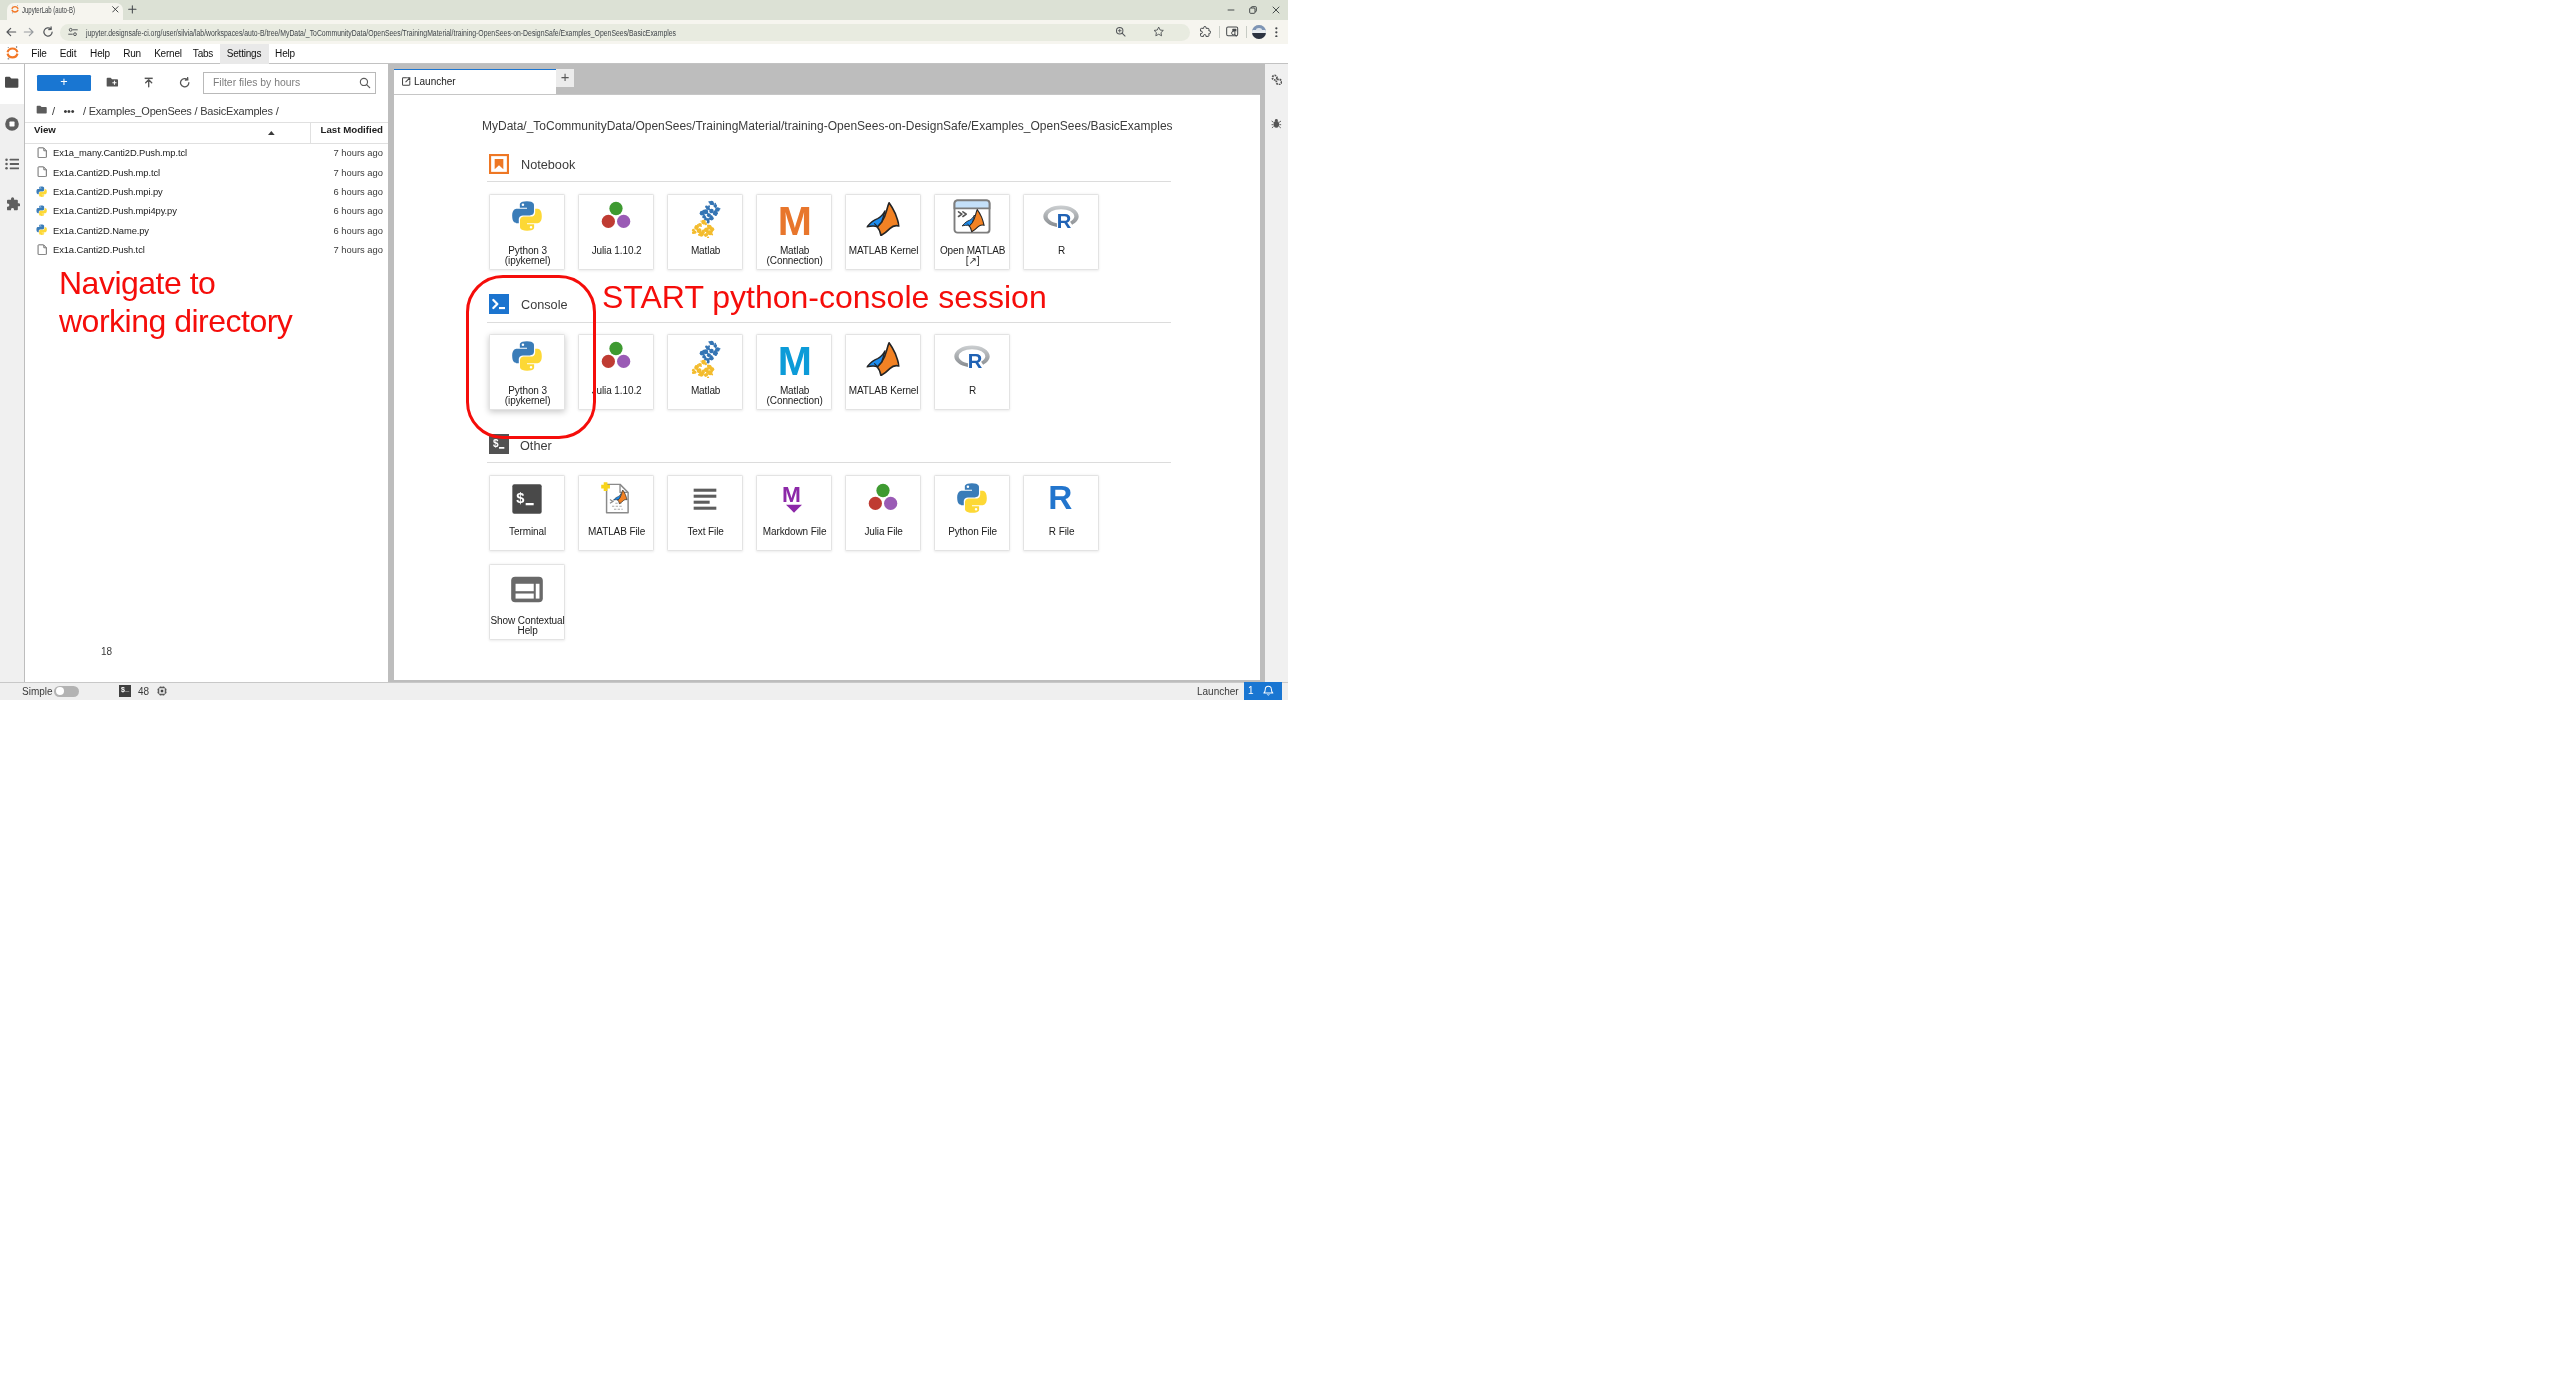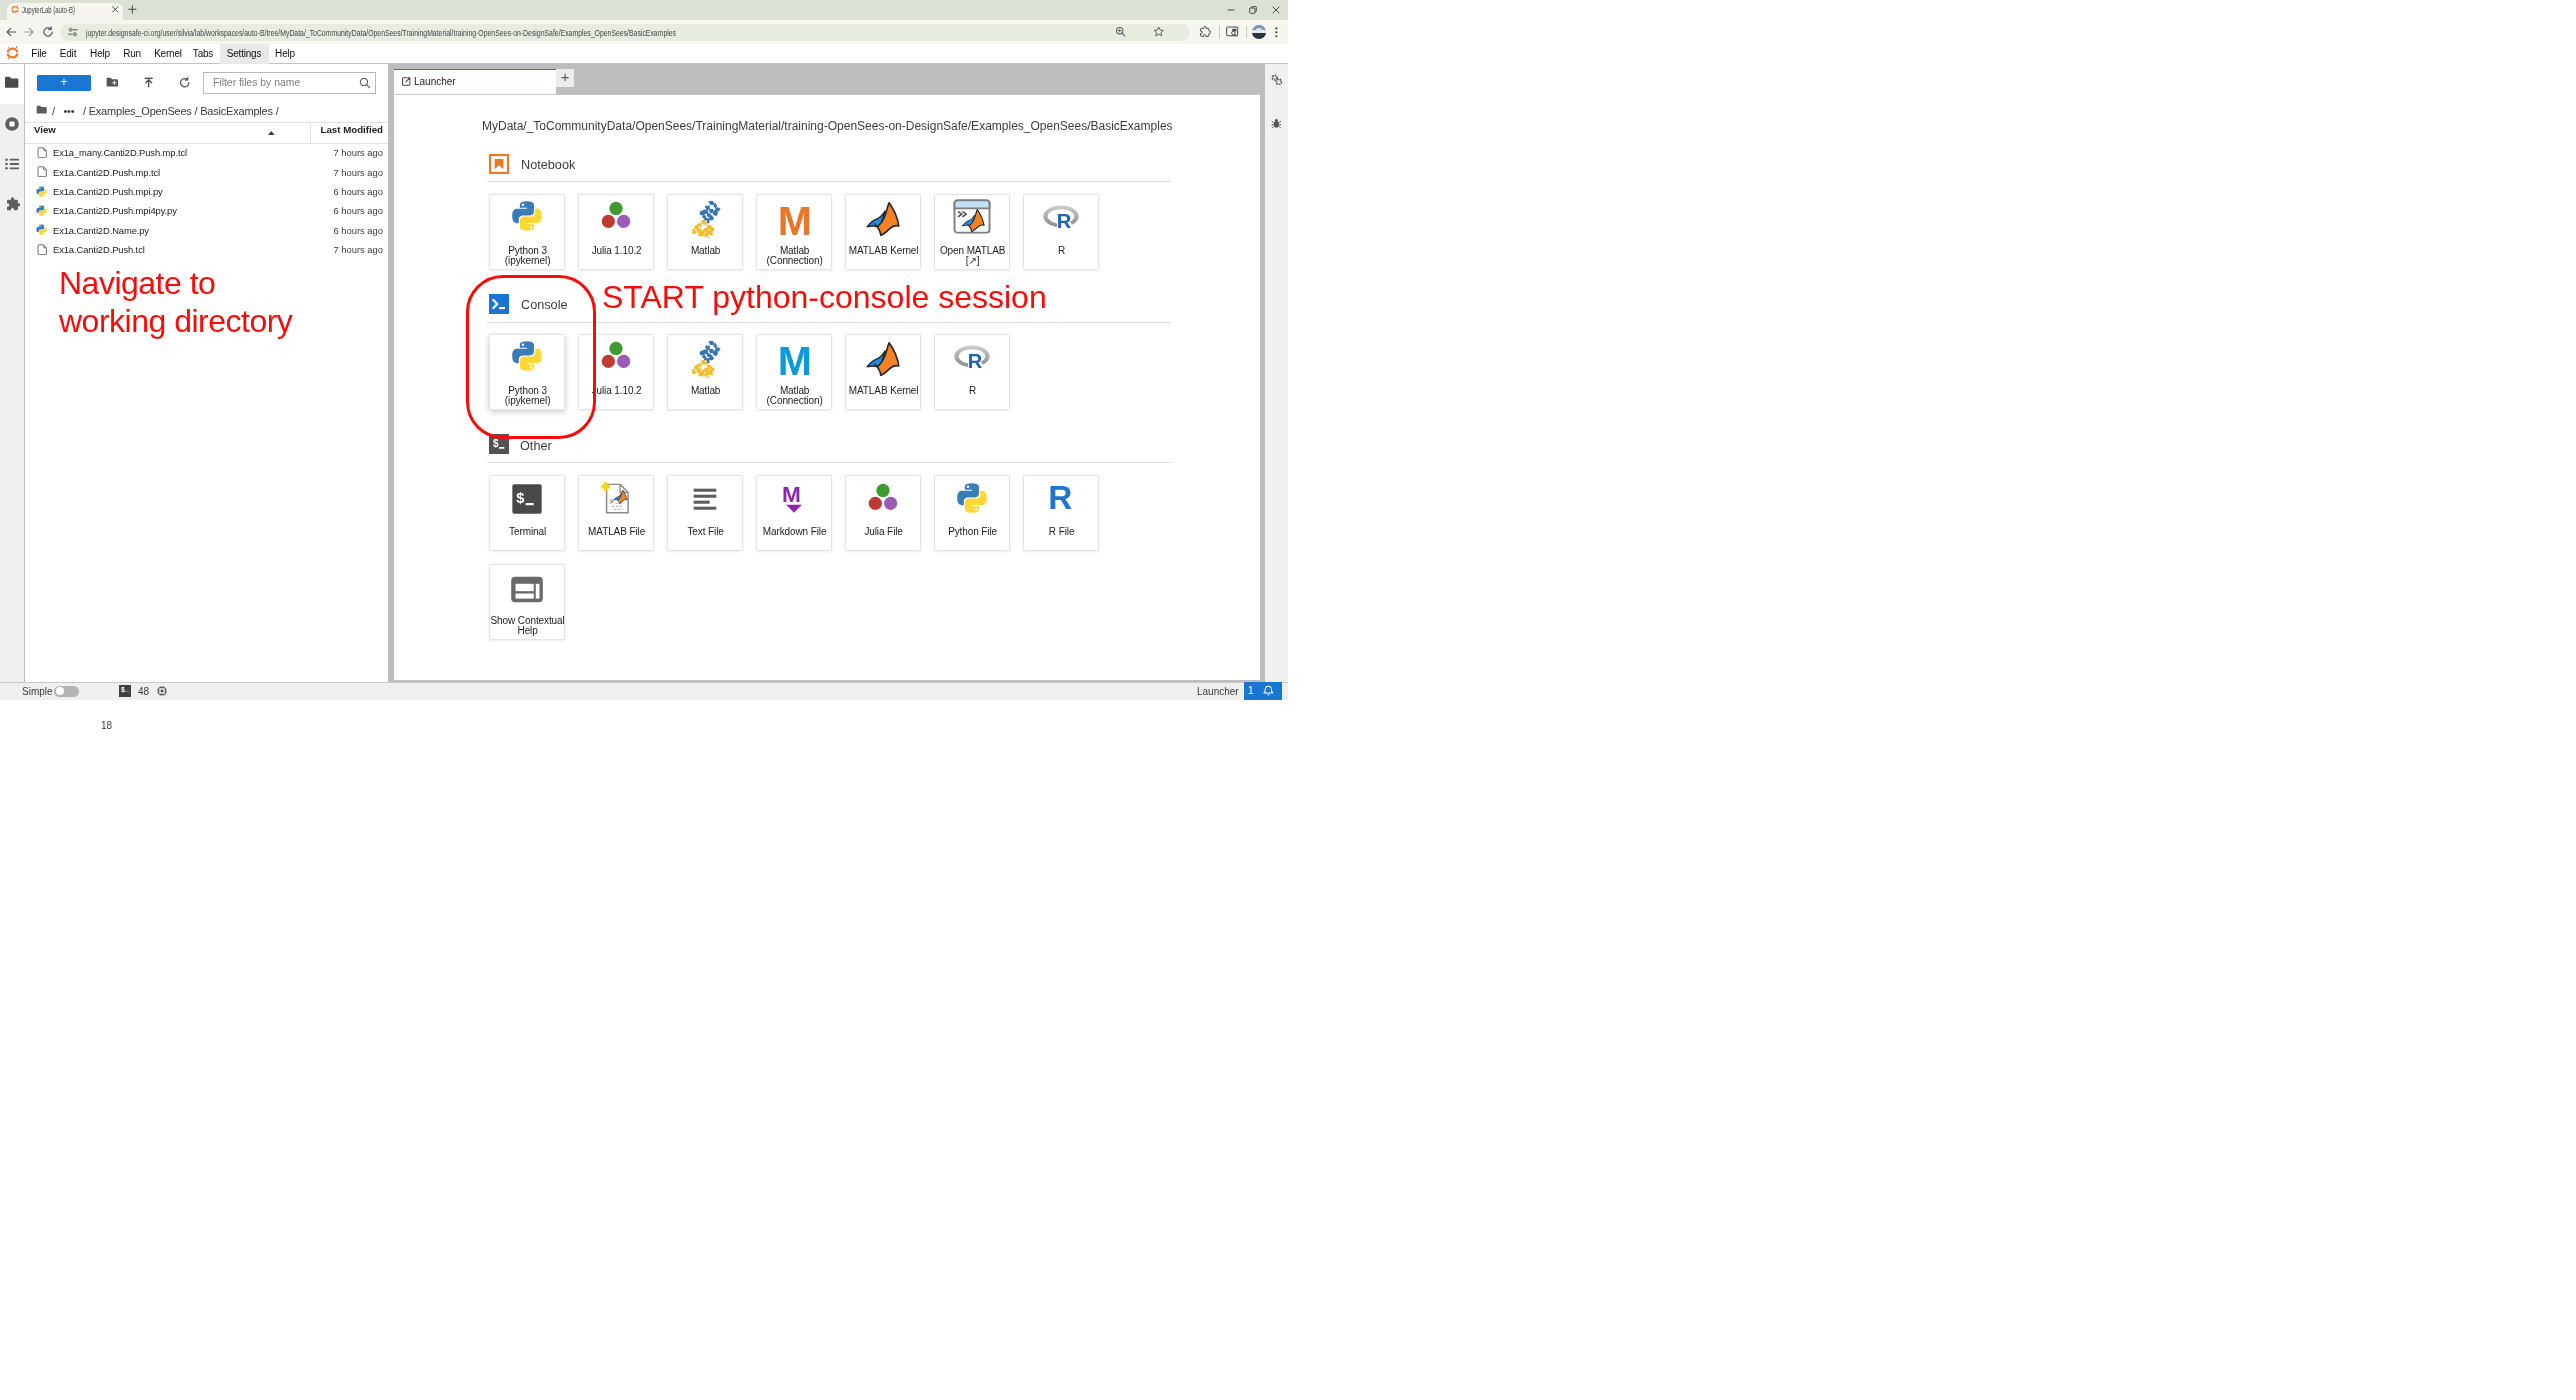--- a/index.html
+++ b/index.html
@@ -72,21 +72,21 @@
 <div class="mi" style="left:132px">Run</div>
 <div class="mi" style="left:168px">Kernel</div>
 <div class="mi" style="left:203px">Tabs</div>
 <div class="mi" style="left:244px">Settings</div>
 <div class="mi" style="left:285px">Help</div>
 <div class="abs" id="sidebar"></div>
 <div class="abs" id="sidebarwhite"></div>
 <div class="abs" id="filebrowser"></div>
 <div class="abs" id="newbtn">+</div>
 <div class="abs" id="filterbox"></div>
-<div class="abs" id="filterph">Filter files by name</div>
+<div class="abs" id="filterph">Filter files by hours</div>
 <div class="abs" id="crumbs">/&nbsp;&nbsp; ••• &nbsp;&nbsp;/ Examples_OpenSees / BasicExamples /</div>
 <div class="abs" id="fhline1"></div>
 <div class="abs" id="colsep"></div>
 <div class="abs" id="nameh">View</div>
 <div class="abs" id="lmh">Last Modified</div>
 <div class="abs" id="fhline2"></div>
 <div class="frow" style="top:143px">
     <div class="fname">Ex1a_many.Canti2D.Push.mp.tcl</div>
     <div class="fdate">7 hours ago</div>
   </div>
@@ -505,21 +505,21 @@
         <rect x="7.5" y="26" width="27" height="7.5" fill="#fff"></rect>
         <rect x="37.5" y="11.5" width="5.5" height="22" fill="#fff"></rect>
       </svg></div>
     <div class="clabel">Show Contextual<br>Help</div>
   </div>
 <div class="abs" id="redcircle"></div>
 <div class="abs" id="redstart">START python-console session</div>
 
 <div class="abs" id="statusbar"></div>
 <div class="sbtext" style="left:22px;top:686px">Simple</div>
-<div class="sbtext" style="left:101px;top:720px">18</div>
+<div class="sbtext" style="left:101px;top:646px">18</div>
 <div class="sbtext" style="left:138px;top:686px">48</div>
 <div class="sbtext" style="left:1197px;top:686px">Launcher</div>
 <div class="abs" id="notif"></div>
 <div class="abs" style="left:1248px;top:685px;color:#fff;font-size:10px">1</div>
 
 <svg style="position:absolute;left:10.5px;top:5.4px;" width="8" height="8.7" viewBox="0 0 64 68">
     <g fill="none">
       <path d="M7.5 30 A 25.5 25.5 0 0 1 56.5 30" stroke="#f37726" stroke-width="10.5"></path>
       <path d="M7.5 37 A 25.5 25.5 0 0 0 56.5 37" stroke="#f37726" stroke-width="10.5"></path>
     </g>

